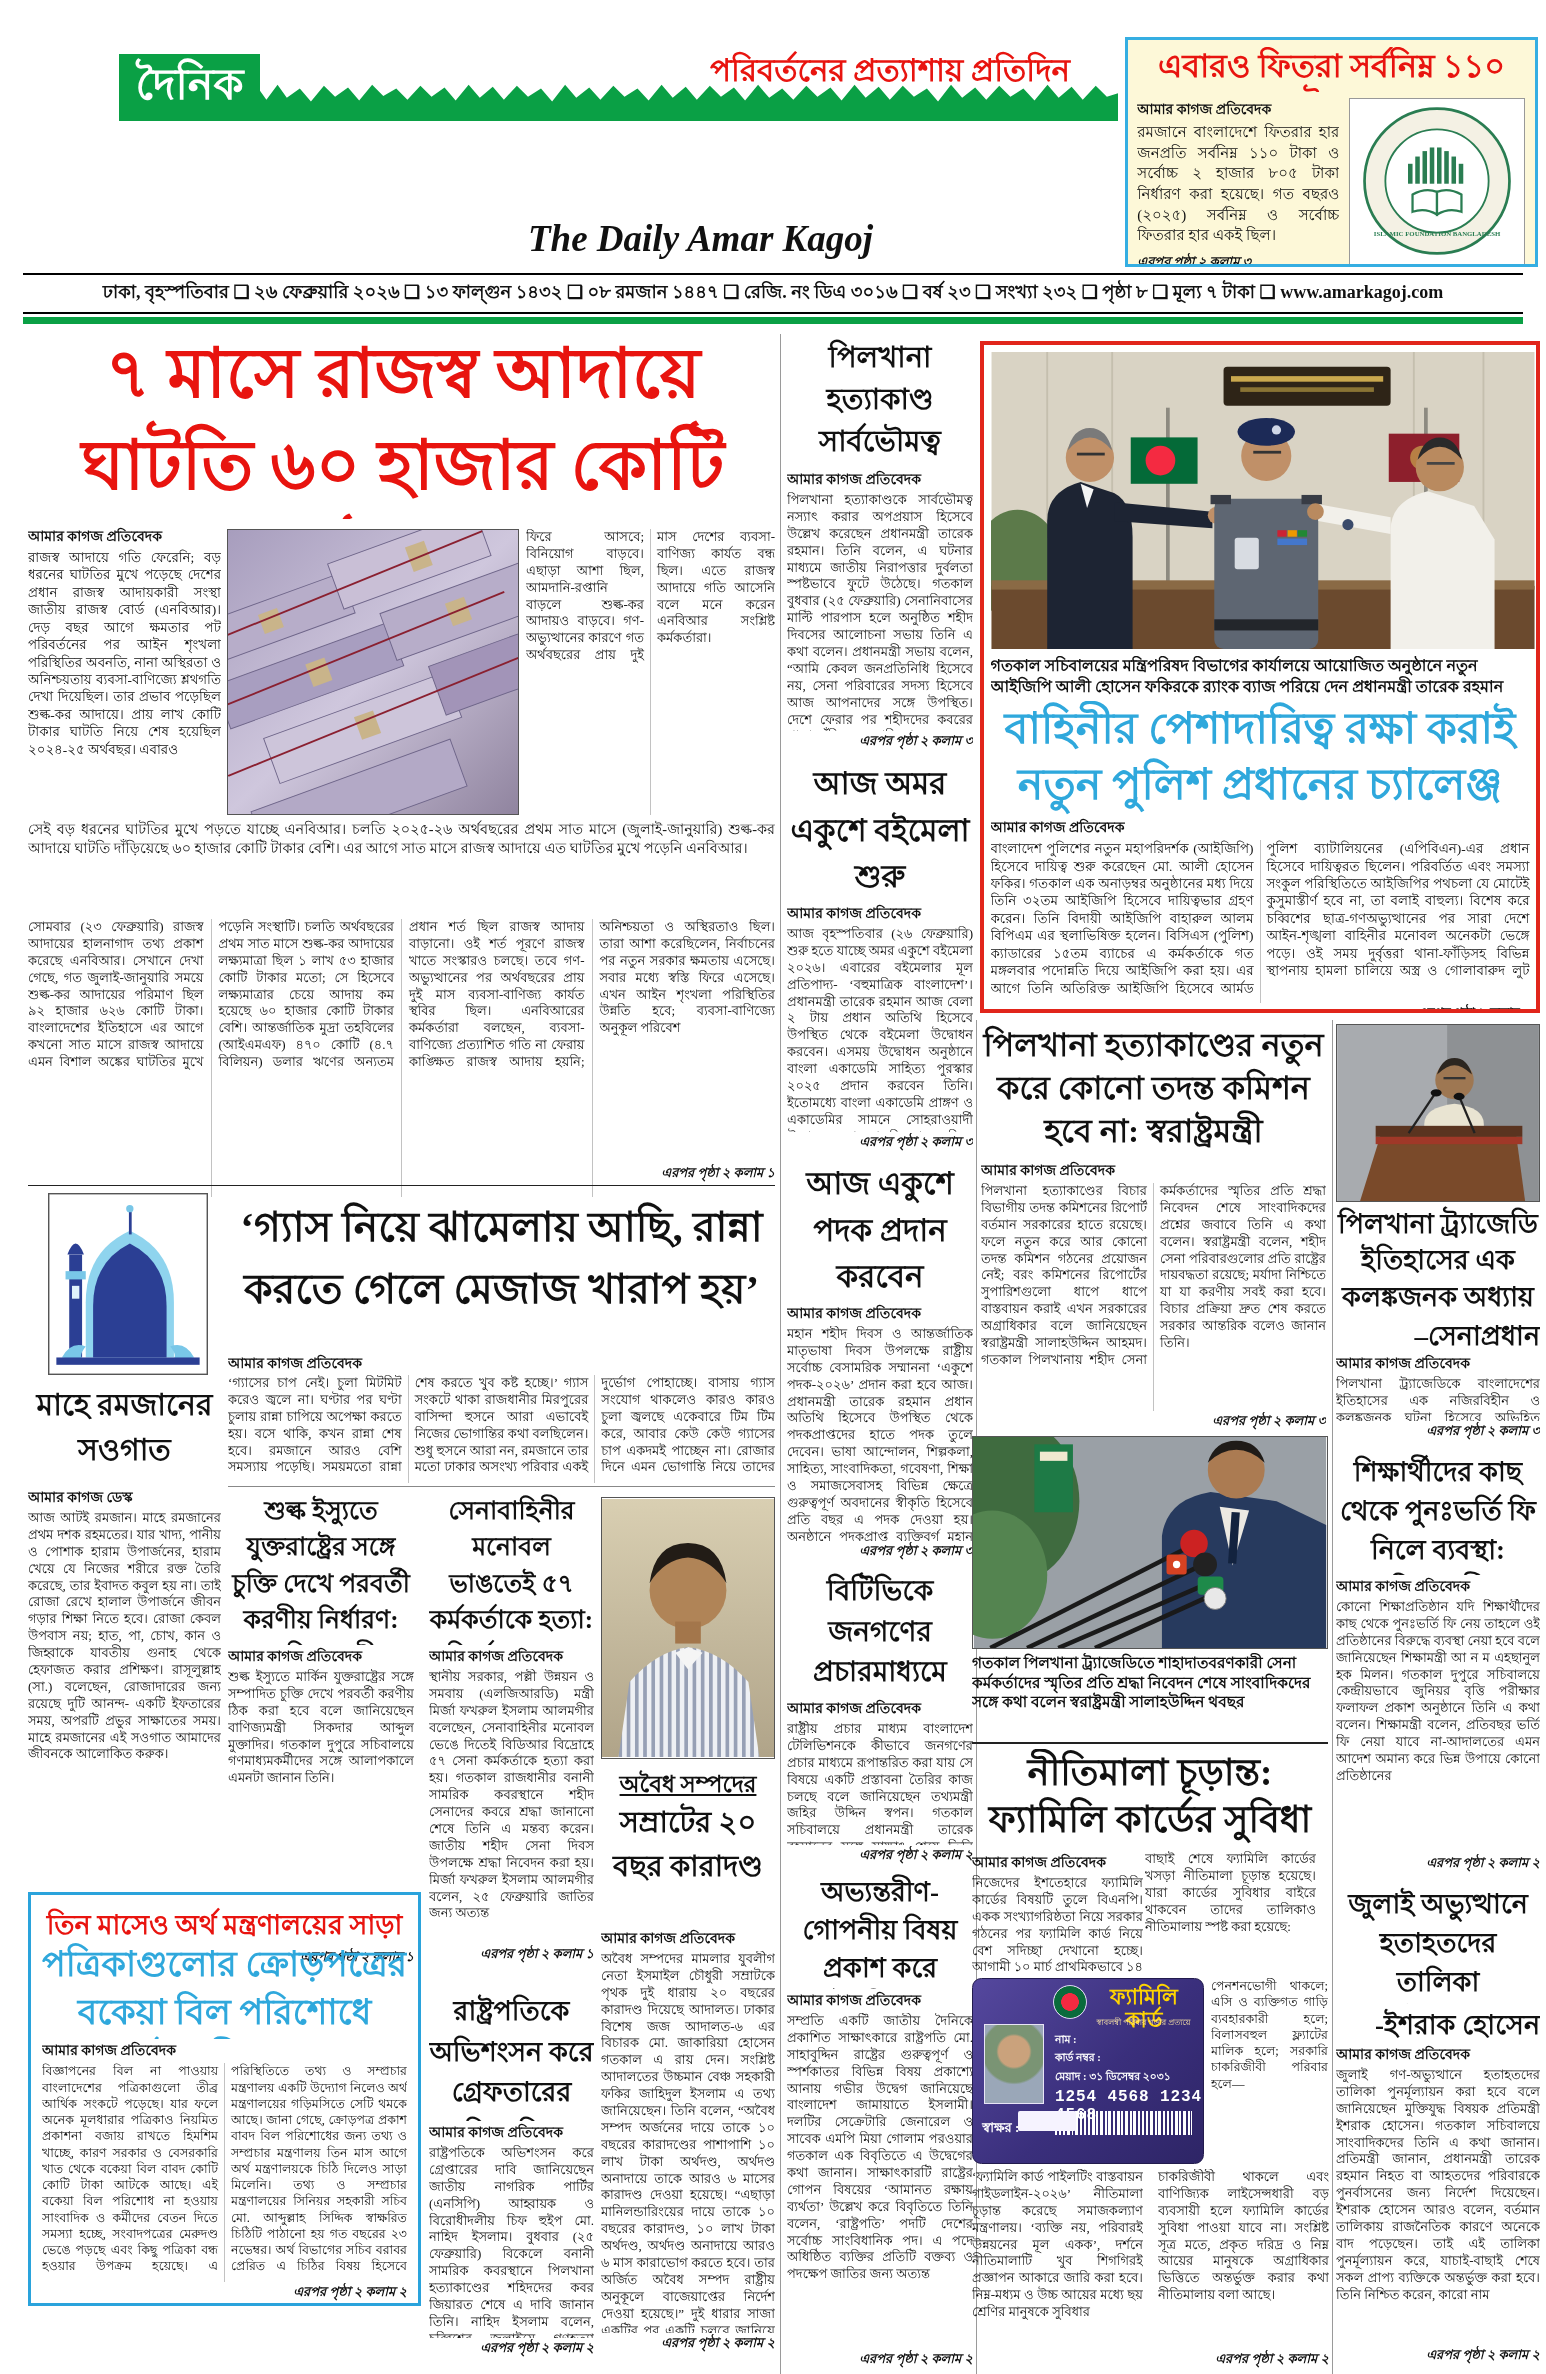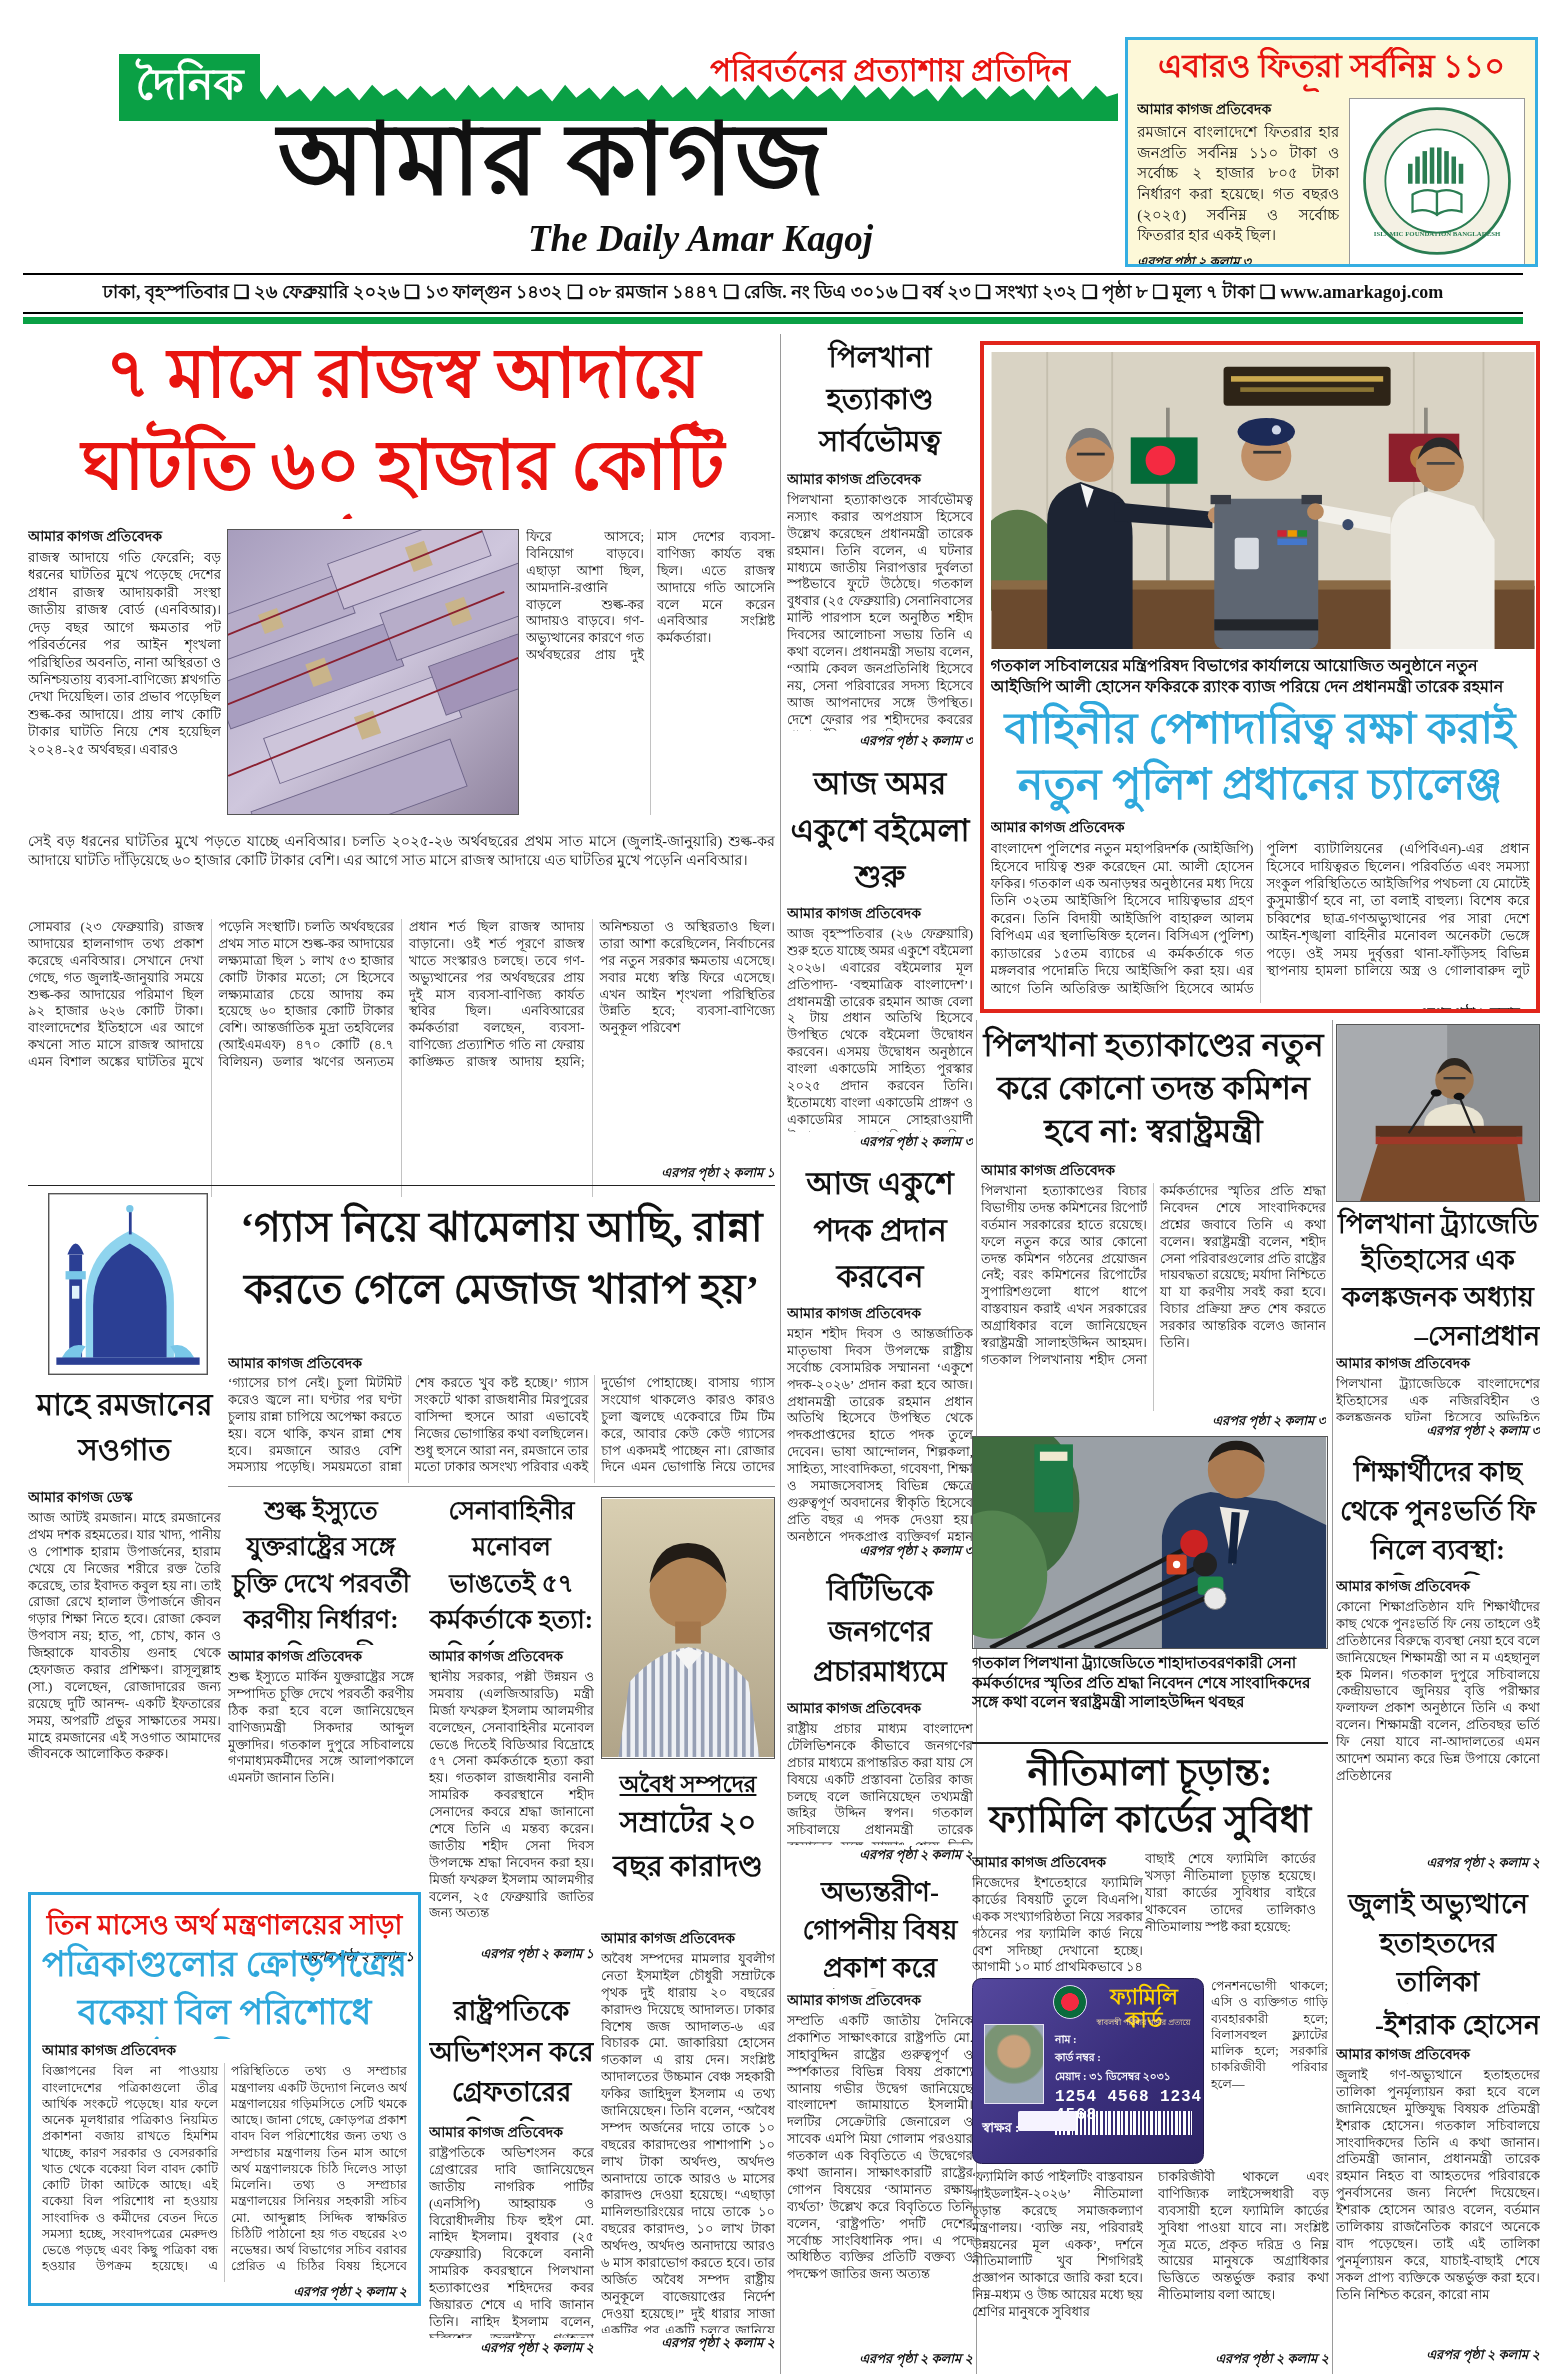--- a/index.html
+++ b/index.html
@@ -61,21 +61,20 @@
 <body>
 
 <div class="page">
 
   <div class="ab tag" style="left:649px;top:46px;width:482px;height:41px;">পরিবর্তনের প্রত্যাশায় প্রতিদিন</div>
 
   <svg class="ab" style="left:246px;top:82px;width:872px;height:39px;" viewBox="0 0 940 42" preserveAspectRatio="none">
     <polygon fill="#0aa045" points="0,42 0,18 12,5 22,19 34,3 44,17 58,7 70,21 84,4 96,16 110,6 122,20 136,3 148,15 162,7 174,19 188,4 200,16 214,6 226,20 240,3 252,17 266,5 278,19 292,4 304,16 318,7 330,21 344,3 356,17 370,6 382,19 396,4 408,16 422,7 434,20 448,3 460,17 474,5 486,19 500,4 512,16 526,6 538,20 552,3 564,17 578,7 590,19 604,4 616,16 630,6 642,20 656,3 668,17 682,5 694,19 708,4 720,16 734,7 746,21 760,3 772,17 786,6 798,19 812,4 824,16 838,7 850,20 864,3 876,17 890,5 902,19 916,4 928,16 940,12 940,42"></polygon>
   </svg>
   <div class="ab dailybox" style="left:119px;top:54px;width:141px;height:67px;">দৈনিক</div>
-  <div class="ab mast-title" style="left:102px;top:108px;width:900px;height:117px;">আমার কাগজ</div>
   <div class="ab mast-sub" style="left:399px;top:217px;width:603px;height:45px;">The Daily Amar Kagoj</div>
 
   <div class="ab dateline" style="left:23px;top:273px;width:1500px;height:41px;">ঢাকা, বৃহস্পতিবার ❑ ২৬ ফেব্রুয়ারি ২০২৬ ❑ ১৩ ফাল্গুন ১৪৩২ ❑ ০৮ রমজান ১৪৪৭ ❑ রেজি. নং ডিএ ৩০১৬ ❑ বর্ষ ২৩ ❑ সংখ্যা ২৩২ ❑ পৃষ্ঠা ৮ ❑ মূল্য ৭ টাকা ❑ www.amarkagoj.com</div>
   <div class="ab greenbar" style="left:23px;top:317px;width:1500px;height:7.4px;"></div>
 
   <div class="ab fitra" style="left:1125px;top:37px;width:413px;height:230px;">
     <div class="hl red" style="font-size:32px;height:45px;">এবারও ফিতরা সর্বনিম্ন ১১০ টাকা</div>
     <div style="display:flex;gap:9.3px;margin-top:5.6px;">
       <div style="width:202px;">
         <div class="byl">আমার কাগজ প্রতিবেদক</div>
@@ -134,21 +133,21 @@
       <rect x="255" y="110" width="22" height="26" fill="#c9b48a"></rect>
       <rect x="120" y="192" width="22" height="26" fill="#c9b48a"></rect>
       <line x1="-30" y1="63" x2="320" y2="50" stroke="#8a2030" stroke-width="2"></line>
       <line x1="-30" y1="133" x2="320" y2="120" stroke="#8a2030" stroke-width="2"></line>
       <line x1="-30" y1="205" x2="320" y2="192" stroke="#8a2030" stroke-width="2"></line>
     </g>
   </svg>
 
   <div class="ab bd cols2" style="left:526px;top:529px;width:249px;height:286px;font-size:13px;">ফিরে আসবে; বিনিয়োগ বাড়বে। এছাড়া আশা ছিল, আমদানি-রপ্তানি বাড়লে শুল্ক-কর আদায়ও বাড়বে। গণ-অভ্যুত্থানের কারণে গত অর্থবছরের প্রায় দুই মাস দেশের ব্যবসা-বাণিজ্য কার্যত বন্ধ ছিল। এতে রাজস্ব আদায়ে গতি আসেনি বলে মনে করেন এনবিআর সংশ্লিষ্ট কর্মকর্তারা।</div>
 
-  <div class="ab bd bd-w" style="left:28px;top:820px;width:747px;height:59px;margin-top:12px;">সেই বড় ধরনের ঘাটতির মুখে পড়তে যাচ্ছে এনবিআর। চলতি ২০২৫-২৬ অর্থবছরের প্রথম সাত মাসে (জুলাই-জানুয়ারি) শুল্ক-কর আদায়ে ঘাটতি দাঁড়িয়েছে ৬০ হাজার কোটি টাকার বেশি। এর আগে সাত মাসে রাজস্ব আদায়ে এত ঘাটতির মুখে পড়েনি এনবিআর।</div>
+  <div class="ab bd bd-w" style="left:28px;top:820px;width:747px;height:59px;">সেই বড় ধরনের ঘাটতির মুখে পড়তে যাচ্ছে এনবিআর। চলতি ২০২৫-২৬ অর্থবছরের প্রথম সাত মাসে (জুলাই-জানুয়ারি) শুল্ক-কর আদায়ে ঘাটতি দাঁড়িয়েছে ৬০ হাজার কোটি টাকার বেশি। এর আগে সাত মাসে রাজস্ব আদায়ে এত ঘাটতির মুখে পড়েনি এনবিআর।</div>
 
   <div class="ab bd cols4" style="left:28px;top:883px;width:747px;height:278px;font-size:13px;">সোমবার (২৩ ফেব্রুয়ারি) রাজস্ব আদায়ের হালনাগাদ তথ্য প্রকাশ করেছে এনবিআর। সেখানে দেখা গেছে, গত জুলাই-জানুয়ারি সময়ে শুল্ক-কর আদায়ের পরিমাণ ছিল ৯২ হাজার ৬২৬ কোটি টাকা। বাংলাদেশের ইতিহাসে এর আগে কখনো সাত মাসে রাজস্ব আদায়ে এমন বিশাল অঙ্কের ঘাটতির মুখে পড়েনি সংস্থাটি। চলতি অর্থবছরের প্রথম সাত মাসে শুল্ক-কর আদায়ের লক্ষ্যমাত্রা ছিল ১ লাখ ৫৩ হাজার কোটি টাকার মতো; সে হিসেবে লক্ষ্যমাত্রার চেয়ে আদায় কম হয়েছে ৬০ হাজার কোটি টাকার বেশি। আন্তর্জাতিক মুদ্রা তহবিলের (আইএমএফ) ৪৭০ কোটি (৪.৭ বিলিয়ন) ডলার ঋণের অন্যতম প্রধান শর্ত ছিল রাজস্ব আদায় বাড়ানো। ওই শর্ত পূরণে রাজস্ব খাতে সংস্কারও চলছে। তবে গণ-অভ্যুত্থানের পর অর্থবছরের প্রায় দুই মাস ব্যবসা-বাণিজ্য কার্যত স্থবির ছিল। এনবিআরের কর্মকর্তারা বলছেন, ব্যবসা-বাণিজ্যে প্রত্যাশিত গতি না ফেরায় কাঙ্ক্ষিত রাজস্ব আদায় হয়নি; অনিশ্চয়তা ও অস্থিরতাও ছিল। তারা আশা করেছিলেন, নির্বাচনের পর নতুন সরকার ক্ষমতায় এসেছে। সবার মধ্যে স্বস্তি ফিরে এসেছে। এখন আইন শৃংখলা পরিস্থিতির উন্নতি হবে; ব্যবসা-বাণিজ্যে অনুকূল পরিবেশ</div>
   <div class="ab cont" style="left:608px;top:1163px;width:167px;height:20.4px;">এরপর পৃষ্ঠা ২ কলাম ১</div>
 
   <div class="ab hrule" style="left:28px;top:1185px;width:747px;"></div>
 
   <svg class="ab photo" style="left:48px;top:1193px;width:160px;height:182px;" viewBox="0 0 172 196">
     <rect width="172" height="196" fill="#fff" stroke="#666"></rect>
     <rect x="22" y="66" width="14" height="112" fill="#2b3f94"></rect>
     <path d="M20,66 Q29,42 38,66 Z" fill="#2b3f94"></path>

